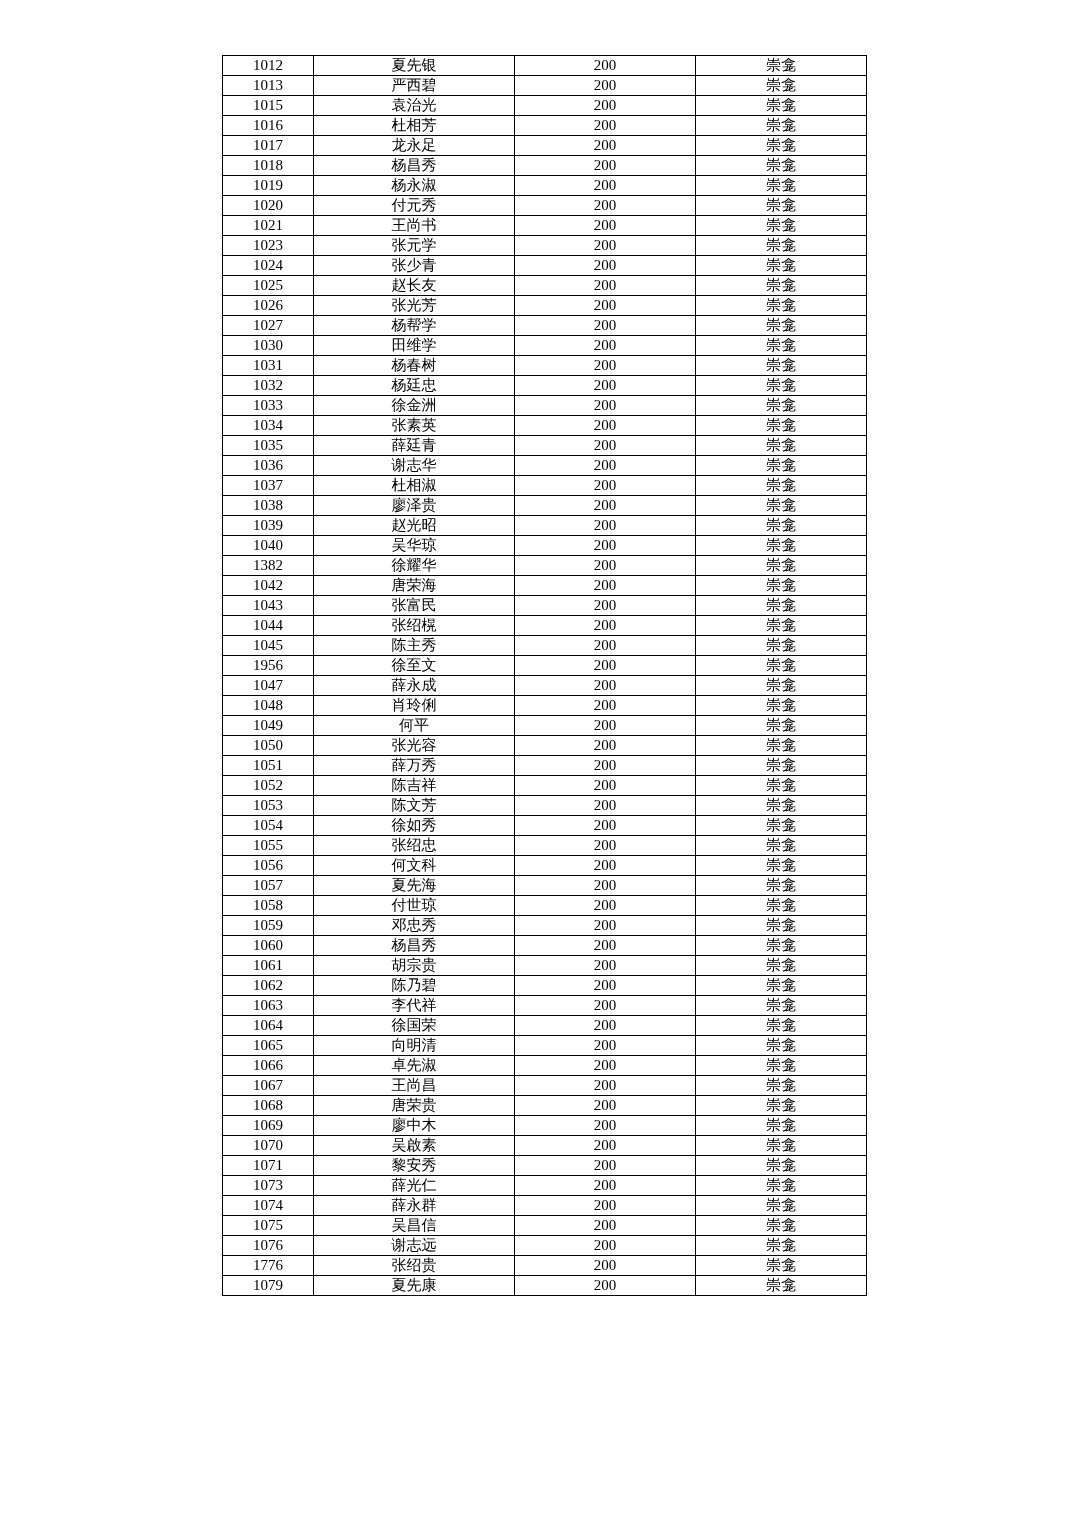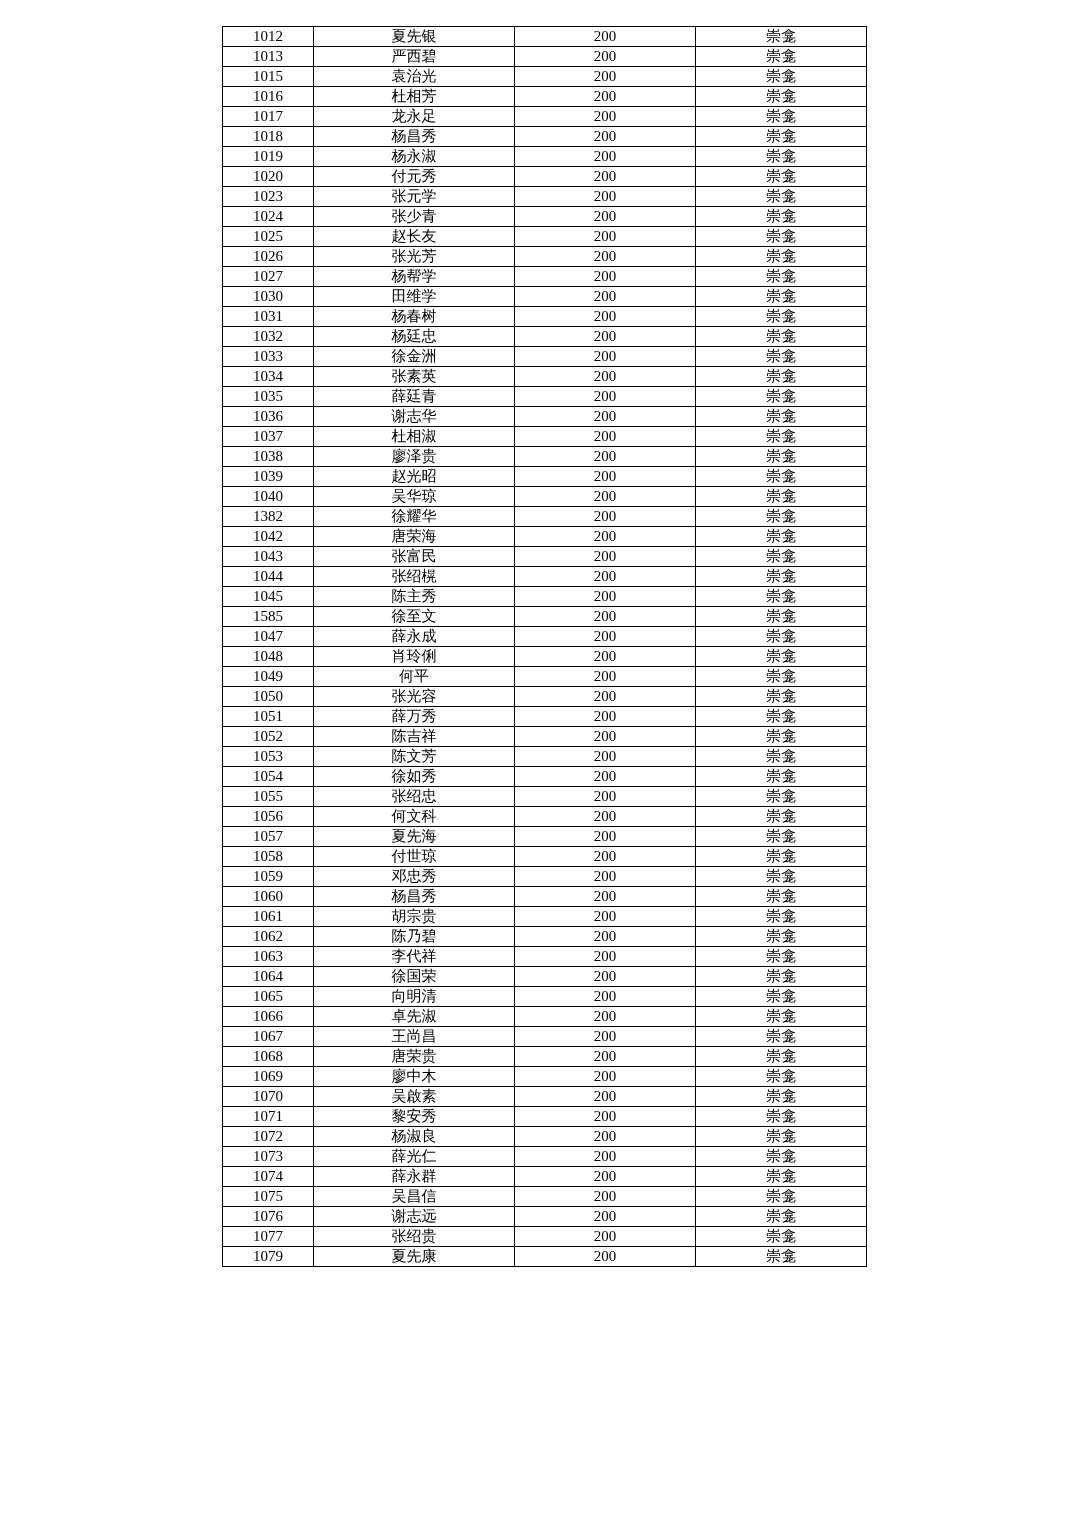--- a/index.html
+++ b/index.html
@@ -16,21 +16,21 @@
   }
   .page {
     width: 1074px;
     height: 1520px;
     overflow: hidden;
   }
   table.roster {
     border-collapse: collapse;
     table-layout: fixed;
     margin-left: 222px;
-    margin-top: 26px;
+    margin-top: 55px;
     width: 640px;
     border-radius: 6px;
   }
   table.roster td {
     border: 1px solid #000000;
     height: 19px;
     padding: 0;
     text-align: center;
     vertical-align: middle;
     font-size: 15px;
@@ -99,20 +99,26 @@
     <td class="col-area">崇龛</td>
   </tr>
 
   <tr>
     <td class="col-id">1020</td>
     <td class="col-name">付元秀</td>
     <td class="col-amount">200</td>
     <td class="col-area">崇龛</td>
   </tr>
 
+  <tr>
+    <td class="col-id">1021</td>
+    <td class="col-name">王尚书</td>
+    <td class="col-amount">200</td>
+    <td class="col-area">崇龛</td>
+  </tr>
 
 
   <tr>
     <td class="col-id">1023</td>
     <td class="col-name">张元学</td>
     <td class="col-amount">200</td>
     <td class="col-area">崇龛</td>
   </tr>
 
   <tr>
@@ -251,21 +257,21 @@
   </tr>
 
   <tr>
     <td class="col-id">1045</td>
     <td class="col-name">陈主秀</td>
     <td class="col-amount">200</td>
     <td class="col-area">崇龛</td>
   </tr>
 
   <tr>
-    <td class="col-id">1585</td>
+    <td class="col-id">1956</td>
     <td class="col-name">徐至文</td>
     <td class="col-amount">200</td>
     <td class="col-area">崇龛</td>
   </tr>
 
   <tr>
     <td class="col-id">1047</td>
     <td class="col-name">薛永成</td>
     <td class="col-amount">200</td>
     <td class="col-area">崇龛</td>
@@ -432,26 +438,20 @@
     <td class="col-area">崇龛</td>
   </tr>
 
   <tr>
     <td class="col-id">1071</td>
     <td class="col-name">黎安秀</td>
     <td class="col-amount">200</td>
     <td class="col-area">崇龛</td>
   </tr>
 
-  <tr>
-    <td class="col-id">1072</td>
-    <td class="col-name">杨淑良</td>
-    <td class="col-amount">200</td>
-    <td class="col-area">崇龛</td>
-  </tr>
 
   <tr>
     <td class="col-id">1073</td>
     <td class="col-name">薛光仁</td>
     <td class="col-amount">200</td>
     <td class="col-area">崇龛</td>
   </tr>
 
   <tr>
     <td class="col-id">1074</td>
@@ -468,21 +468,21 @@
   </tr>
 
   <tr>
     <td class="col-id">1076</td>
     <td class="col-name">谢志远</td>
     <td class="col-amount">200</td>
     <td class="col-area">崇龛</td>
   </tr>
 
   <tr>
-    <td class="col-id">1077</td>
+    <td class="col-id">1776</td>
     <td class="col-name">张绍贵</td>
     <td class="col-amount">200</td>
     <td class="col-area">崇龛</td>
   </tr>
 
 
   <tr>
     <td class="col-id">1079</td>
     <td class="col-name">夏先康</td>
     <td class="col-amount">200</td>

